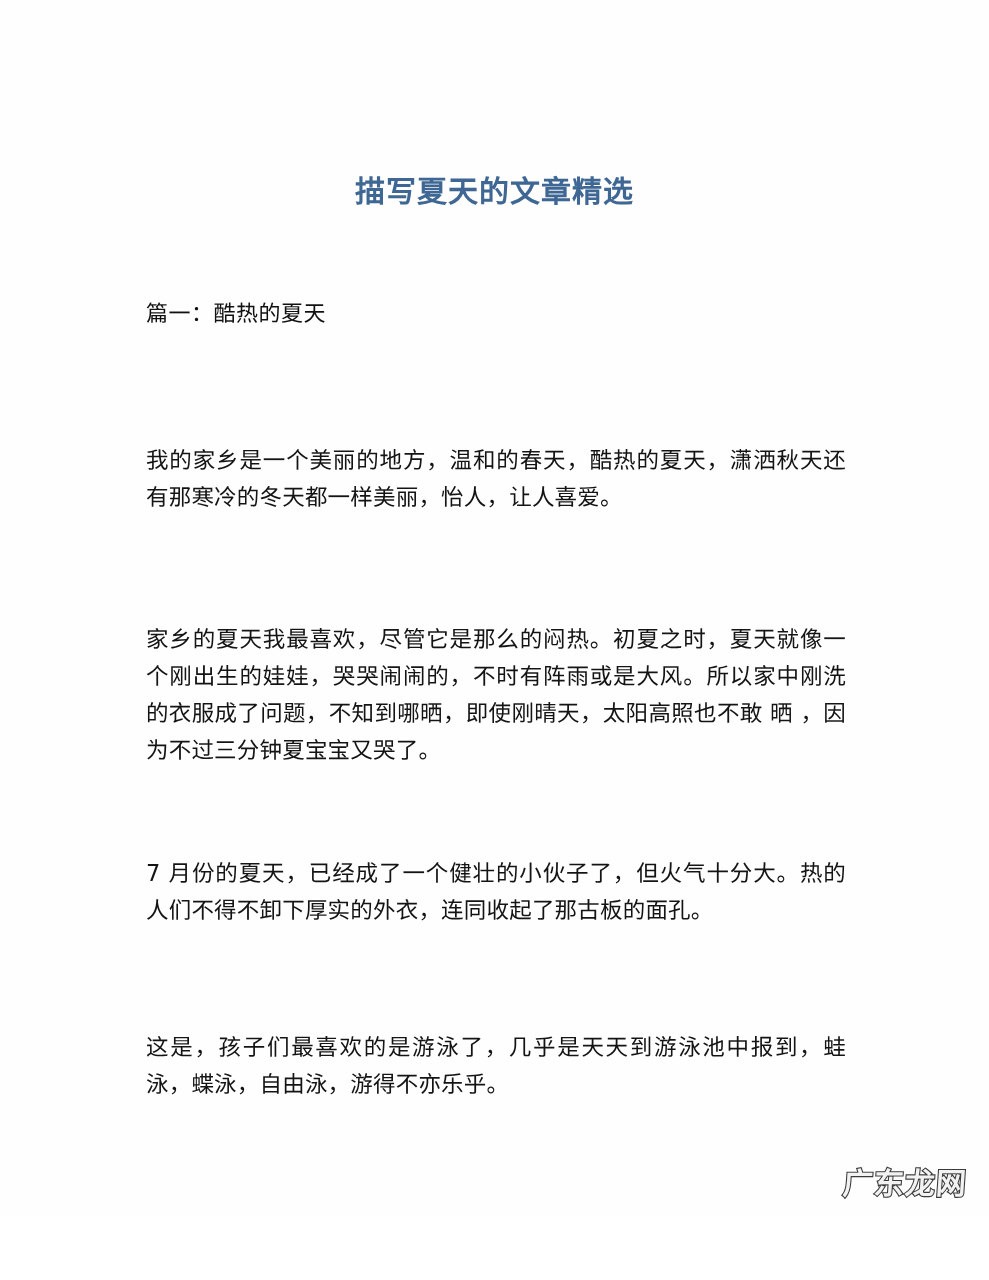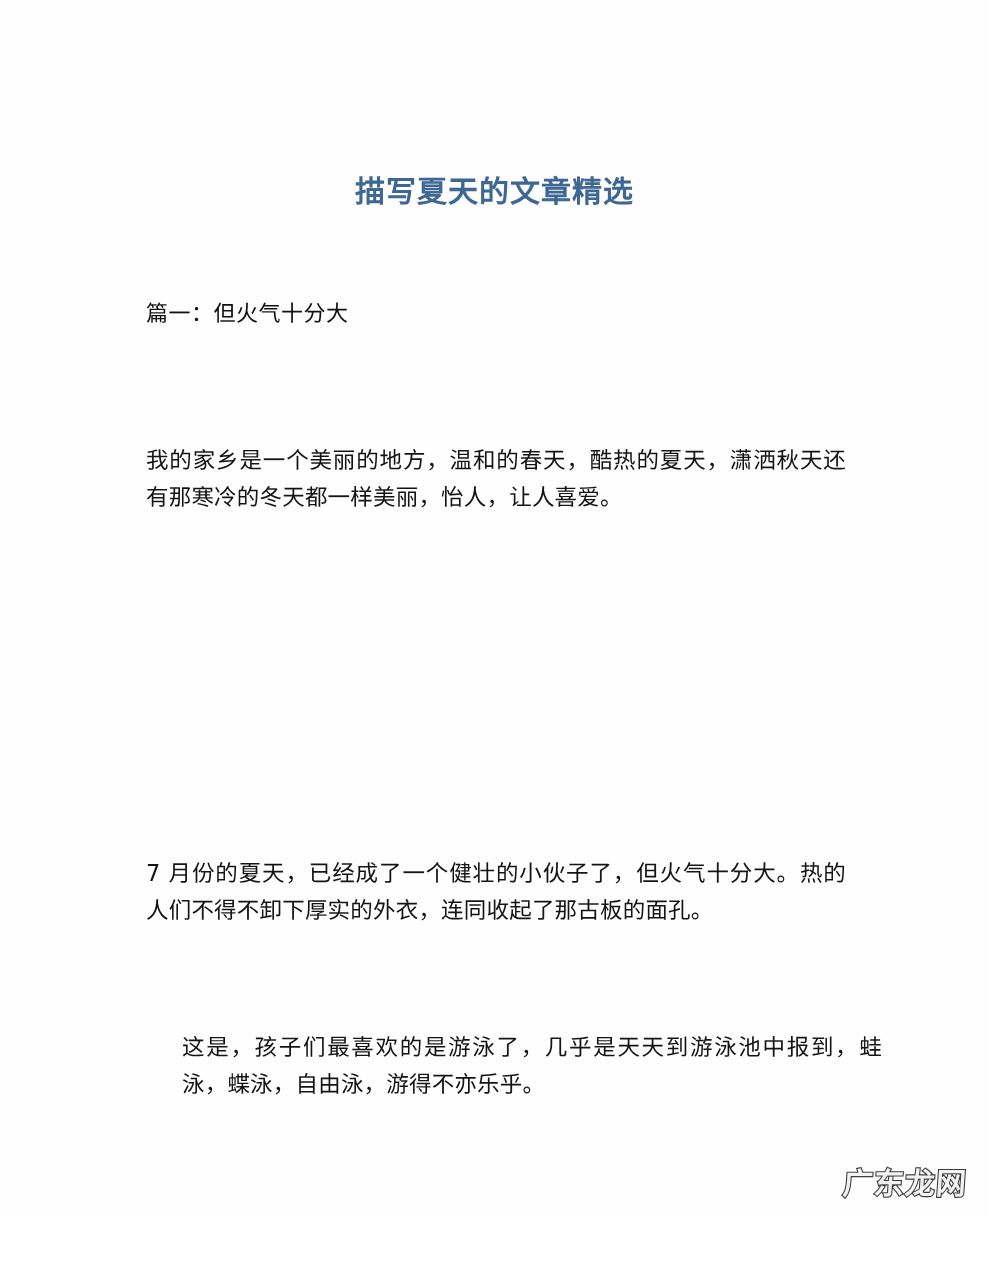--- a/index.html
+++ b/index.html
@@ -62,21 +62,21 @@
     color: #141414;
     letter-spacing: 0.2px;
     text-align: justify;
     text-justify: inter-ideograph;
     word-break: break-all;
   }
 
   .para-1 { top: 419px; }
   .para-2 { top: 598px; }
   .para-3 { top: 832px; }
-  .para-4 { top: 1006px; margin-left: 36px; }
+  .para-4 { top: 1006px; }
 
   
   .watermark {
     position: absolute;
     right: 22px;
     bottom: 14px;
     font-size: 30px;
     font-weight: bold;
     letter-spacing: 1px;
     color: #f2f2f2;
@@ -87,24 +87,25 @@
     transform: skewX(-4deg);
   }
 </style>
 </head>
 <body>
 
 <div class="page">
 
   <h1 class="doc-title">描写夏天的文章精选</h1>
 
-  <div class="section-heading">篇一：但火气十分大</div>
+  <div class="section-heading">篇一：酷热的夏天</div>
 
   <p class="body-text para-1">我的家乡是一个美丽的地方，温和的春天，酷热的夏天，潇洒秋天还有那寒冷的冬天都一样美丽，怡人，让人喜爱。</p>
 
+  <p class="body-text para-2">家乡的夏天我最喜欢，尽管它是那么的闷热。初夏之时，夏天就像一个刚出生的娃娃，哭哭闹闹的，不时有阵雨或是大风。所以家中刚洗的衣服成了问题，不知到哪晒，即使刚晴天，太阳高照也不敢 晒 ，因为不过三分钟夏宝宝又哭了。</p>
 
   <p class="body-text para-3">7 月份的夏天，已经成了一个健壮的小伙子了，但火气十分大。热的人们不得不卸下厚实的外衣，连同收起了那古板的面孔。</p>
 
   <p class="body-text para-4">这是，孩子们最喜欢的是游泳了，几乎是天天到游泳池中报到，蛙泳，蝶泳，自由泳，游得不亦乐乎。</p>
 
   <div class="watermark">广东龙网</div>
 
 </div>
 
 </body></html>

